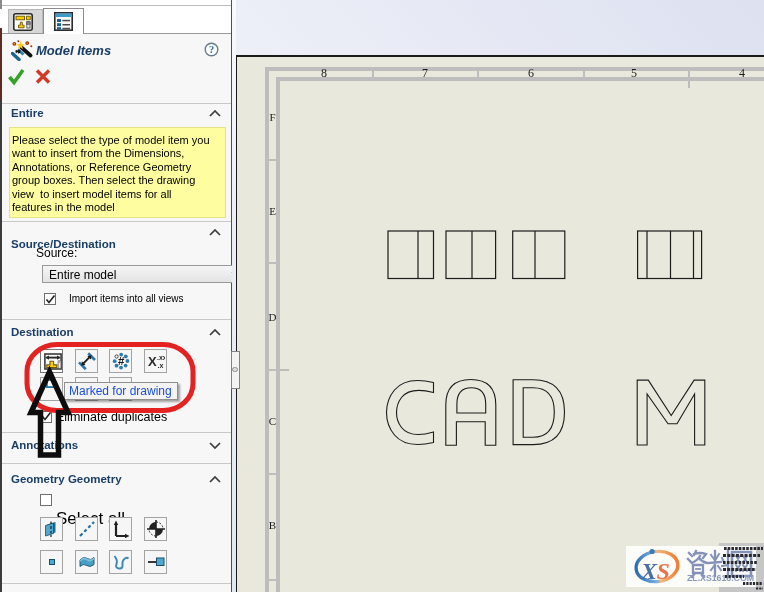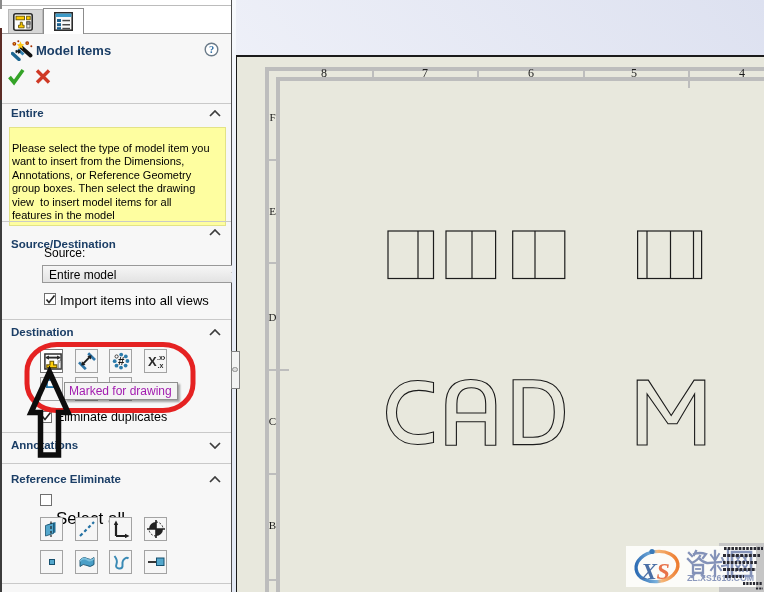--- a/index.html
+++ b/index.html
@@ -7,25 +7,25 @@
 .abs{position:absolute;}
 
 #panel{left:0;top:0;width:231px;height:592px;background:#f7f7f7;}
 #panelEdge{left:230.7px;top:0;width:1.6px;height:592px;background:#4f4f4f;}
 #tabrow{left:0;top:0;width:231px;height:34px;background:#fff;}
 #tabline{left:0;top:33px;width:231px;height:1px;background:#9a9a9a;}
 #tab1{left:8px;top:9px;width:35px;height:24px;background:#d6d6d6;border:1px solid #b8b8b8;border-bottom:none;box-sizing:border-box;}
 #tab2{left:43px;top:8px;width:41px;height:26px;background:#fff;border:1px solid #8c8c8c;border-bottom:none;box-sizing:border-box;}
 .hdr{font-weight:bold;font-size:11.5px;color:#1b3e66;}
 .sep{height:1px;background:#c9c9c9;left:0;width:231px;}
-#msgbox{left:9px;top:127px;width:213px;height:83px;background:#fefea0;border:1px solid #e3e386;font-size:11px;line-height:13.4px;color:#000;padding:14px 0 0 2px;}
+#msgbox{left:9px;top:127px;width:213px;height:83px;background:#fefea0;border:1px solid #e3e386;font-size:11px;line-height:13.4px;color:#000;padding:6px 0 0 2px;}
 .cb{width:12px;height:12px;background:#fff;border:1px solid #707070;box-sizing:border-box;}
 .btn{width:23px;height:23.5px;background:#f6f6f6;border:1px solid #a3a3a3;box-sizing:border-box;}
 #dd{left:42px;top:265px;width:206px;height:18px;background:linear-gradient(#f6f6f6,#e3e3e3);border:1px solid #999;box-sizing:border-box;font-size:12px;color:#000;}
-.tiptxt{color:#a21caf;font-size:12px;}
+.tiptxt{color:#1d4ed8;font-size:12px;}
 </style>
 </head>
 <body>
 
 <div class="abs" id="panel"></div>
 <div class="abs" id="panelEdge"></div>
 <div class="abs" id="tabrow"></div>
 <div class="abs" style="left:0;top:4.5px;width:231px;height:1px;background:#bcbcbc;"></div>
 <div class="abs" id="tabline"></div>
 <div class="abs" id="tab1"></div>
@@ -54,52 +54,52 @@
   <path d="M1.5,13.5 L8,19.5" stroke="#1d6590" stroke-width="3.4" stroke-linecap="round"></path>
   <path d="M9.5,1.2 L10.6,4 L13.4,4.4 L11.2,6.2 L12,9 L9.5,7.4 L7,9 L7.8,6.2 L5.6,4.4 L8.4,4 Z" fill="#ffc715"></path>
   <circle cx="3.3" cy="3.8" r="1.9" fill="#a33000"></circle>
   <circle cx="3.3" cy="3.8" r="0.7" fill="#ffc715"></circle>
   <circle cx="16.2" cy="3.1" r="1.9" fill="#a33000"></circle>
   <circle cx="16.2" cy="3.1" r="0.7" fill="#ffc715"></circle>
   <circle cx="7.3" cy="1.3" r="1" fill="#a33000"></circle>
   <circle cx="20.3" cy="6.3" r="1" fill="#a33000"></circle>
   <path d="M4.5,11.5 L9.5,11.5 M7.5,9.8 L7.5,13.6 M4.8,10.2 L6,11.5 L4.8,12.8 M9.2,10.2 L8,11.5 L9.2,12.8" stroke="#1a1a1a" stroke-width="1.3" fill="none"></path>
 </svg>
-<div class="abs" style="left:36px;top:43px;font-size:13px;font-weight:bold;color:#1b3e66;">Model Items</div>
+<div class="abs" style="left:36px;top:43px;font-size:13px;font-weight:bold;color:#1b3e66;font-style:italic;">Model Items</div>
 <svg class="abs" style="left:204px;top:42px" width="15" height="15" viewBox="0 0 15 15">
   <circle cx="7.5" cy="7.5" r="6.3" fill="#fff" stroke="#6a7a88" stroke-width="1.4"></circle>
   <text x="7.5" y="11.4" font-size="10.5" font-weight="bold" fill="#2e6da4" text-anchor="middle" font-family="Liberation Serif">?</text>
 </svg>
 <svg class="abs" style="left:8px;top:67px" width="44" height="19" viewBox="0 0 44 19">
   <path d="M1.5,10 L6,15.5 L15,3" fill="none" stroke="#34a327" stroke-width="3.6"></path>
   <path d="M29,3.5 L41,15.5 M41,3.5 L29,15.5" fill="none" stroke="#cf3925" stroke-width="3.4"></path>
 </svg>
 <div class="abs sep" style="top:103px"></div>
 <div class="abs hdr" style="left:11px;top:107px;">Entire</div>
 <svg class="abs" style="left:209px;top:110px" width="12" height="7" viewBox="0 0 12 7">
     <path d="M1,6 L6,1 L11,6" fill="none" stroke="#3c3c3c" stroke-width="1.7"></path>
   </svg>
 <div class="abs" id="msgbox">Please select the type of model item you<br>want to insert from the Dimensions,<br>Annotations, or Reference Geometry<br>group boxes. Then select the drawing<br>view&nbsp; to insert model items for all<br>features in the model</div>
 <div class="abs sep" style="top:221px"></div>
 <div class="abs hdr" style="left:11px;top:238px;">Source/Destination</div>
 <svg class="abs" style="left:209px;top:229px" width="12" height="7" viewBox="0 0 12 7">
     <path d="M1,6 L6,1 L11,6" fill="none" stroke="#3c3c3c" stroke-width="1.7"></path>
   </svg>
-<div class="abs" style="left:44px;top:246px;font-size:12px;">Source:</div>
+<div class="abs" style="left:36px;top:246px;font-size:12px;">Source:</div>
 <div class="abs" id="dd">
     <span style="position:absolute;left:6px;top:2px">Entire model</span>
     <svg style="position:absolute;right:6px;top:5px" width="10" height="6" viewBox="0 0 10 6">
       <path d="M1,1 L5,5 L9,1" fill="none" stroke="#444" stroke-width="1.4"></path>
     </svg>
   </div>
 <div class="abs cb" style="left:44px;top:293px;"></div>
 <svg class="abs" style="left:45px;top:294px" width="11" height="11" viewBox="0 0 11 11">
     <path d="M1.5,5.5 L4,8.5 L9.5,1.5" fill="none" stroke="#222" stroke-width="1.6"></path>
   </svg>
-<div class="abs" style="left:60px;top:293px;font-size:13px;">Import items into all views</div>
+<div class="abs" style="left:69px;top:293px;font-size:10px;">Import items into all views</div>
 <div class="abs sep" style="top:319px"></div>
 <div class="abs hdr" style="left:11px;top:326px;">Destination</div>
 <svg class="abs" style="left:209px;top:329px" width="12" height="7" viewBox="0 0 12 7">
     <path d="M1,6 L6,1 L11,6" fill="none" stroke="#3c3c3c" stroke-width="1.7"></path>
   </svg>
 
 <div class="abs btn" style="left:40px;top:349px;border:1.5px solid #767676;background:#fdfdfd;box-shadow:inset 0 0 0 1.5px #fff;"></div>
 <div class="abs btn" style="left:75px;top:349px;"></div>
 <div class="abs btn" style="left:109px;top:349px;"></div>
 <div class="abs btn" style="left:144px;top:349px;"></div>
@@ -153,21 +153,21 @@
 <svg class="abs" style="left:41px;top:411px" width="11" height="11" viewBox="0 0 11 11">
     <path d="M1.5,5.5 L4,8.5 L9.5,1.5" fill="none" stroke="#222" stroke-width="1.6"></path>
   </svg>
 <div class="abs" style="left:56px;top:410px;font-size:12.5px;">Eliminate duplicates</div>
 <div class="abs sep" style="top:432px"></div>
 <div class="abs hdr" style="left:11px;top:439px;">Annotations</div>
 <svg class="abs" style="left:209px;top:442px" width="12" height="7" viewBox="0 0 12 7">
     <path d="M1,1 L6,6 L11,1" fill="none" stroke="#3c3c3c" stroke-width="1.7"></path>
   </svg>
 <div class="abs sep" style="top:463px"></div>
-<div class="abs hdr" style="left:11px;top:473px;">Reference Eliminate</div>
+<div class="abs hdr" style="left:11px;top:473px;">Geometry Geometry</div>
 <svg class="abs" style="left:209px;top:476px" width="12" height="7" viewBox="0 0 12 7">
     <path d="M1,6 L6,1 L11,6" fill="none" stroke="#3c3c3c" stroke-width="1.7"></path>
   </svg>
 <div class="abs cb" style="left:40px;top:493.5px;"></div>
 <div class="abs" style="left:56px;top:493px;font-size:17px;margin-top:16px;">Select all</div>
 
 <div class="abs btn" style="left:40px;top:517px;"></div>
 <div class="abs btn" style="left:75px;top:517px;"></div>
 <div class="abs btn" style="left:109px;top:517px;"></div>
 <div class="abs btn" style="left:144px;top:517px;"></div>

